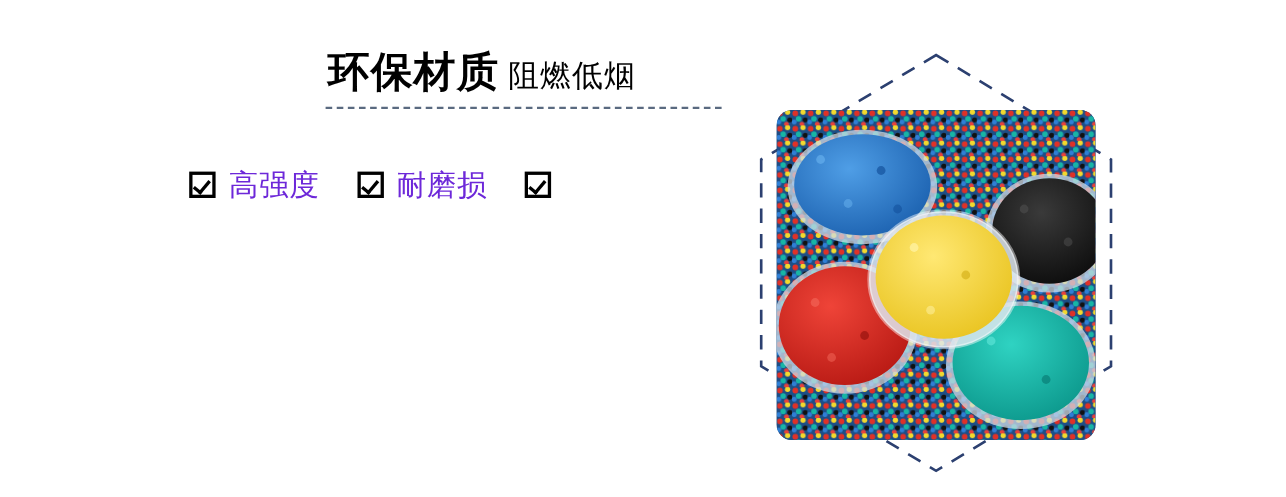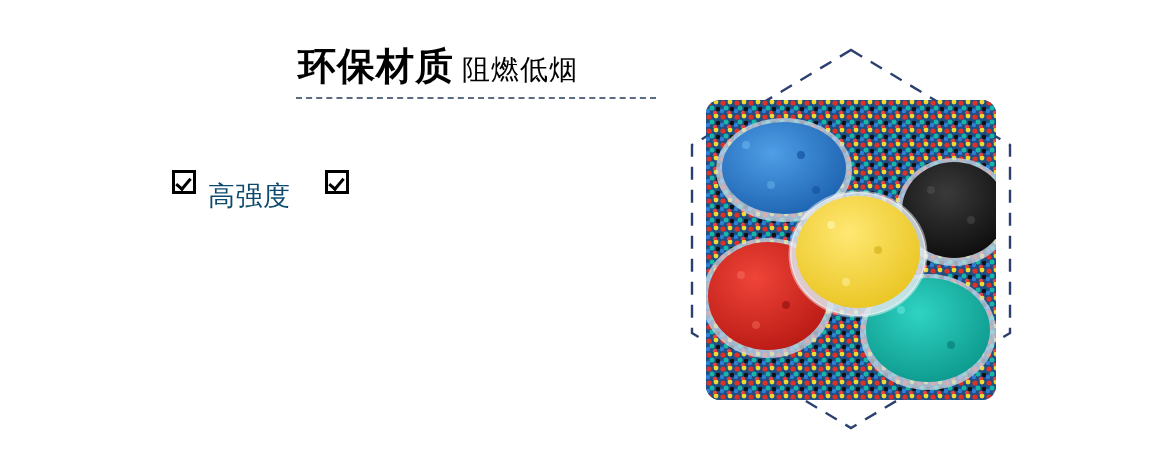--- a/index.html
+++ b/index.html
@@ -91,23 +91,22 @@
     width: 6px;
     height: 12px;
     border-right: 3px solid #000000;
     border-bottom: 3px solid #000000;
     transform: rotate(40deg);
   }
 
   .feature-label {
     font-size: 27px;
     font-weight: 400;
-    color: #0c4a6e;
+    color: #6d28d9;
     letter-spacing: 0.5px;
-    margin-top: 28px;
   }
 
   .body-copy {
     position: absolute;
     left: 171px;
     top: 235px;
     width: 500px;
     font-size: 17px;
     line-height: 36px;
     color: #111111;
@@ -154,20 +153,24 @@
 
     <div class="title-divider"></div>
 
     <div class="feature-row">
 
       <div class="feature-item">
         <span class="check-box"></span>
         <span class="feature-label">高强度</span>
       </div>
 
+      <div class="feature-item">
+        <span class="check-box"></span>
+        <span class="feature-label">耐磨损</span>
+      </div>
 
       <div class="feature-item">
         <span class="check-box"></span>
       </div>
 
     </div>
 
 
   </div>
 

